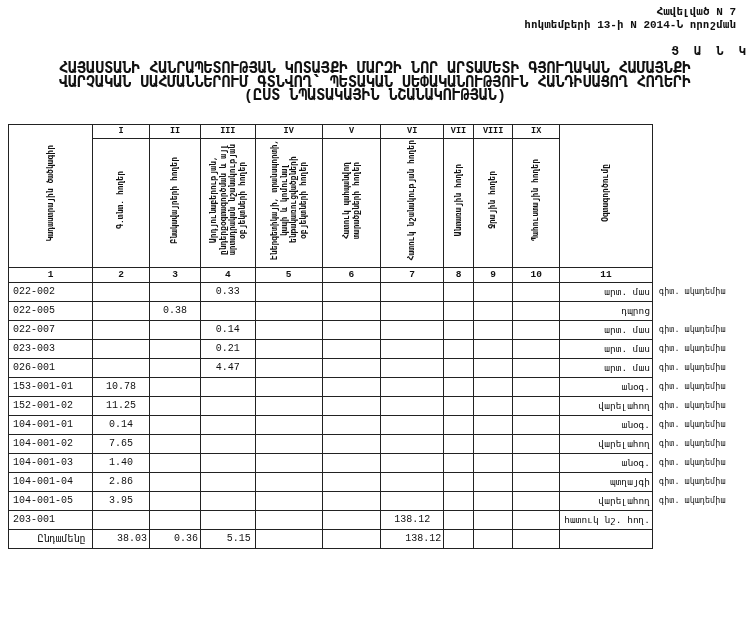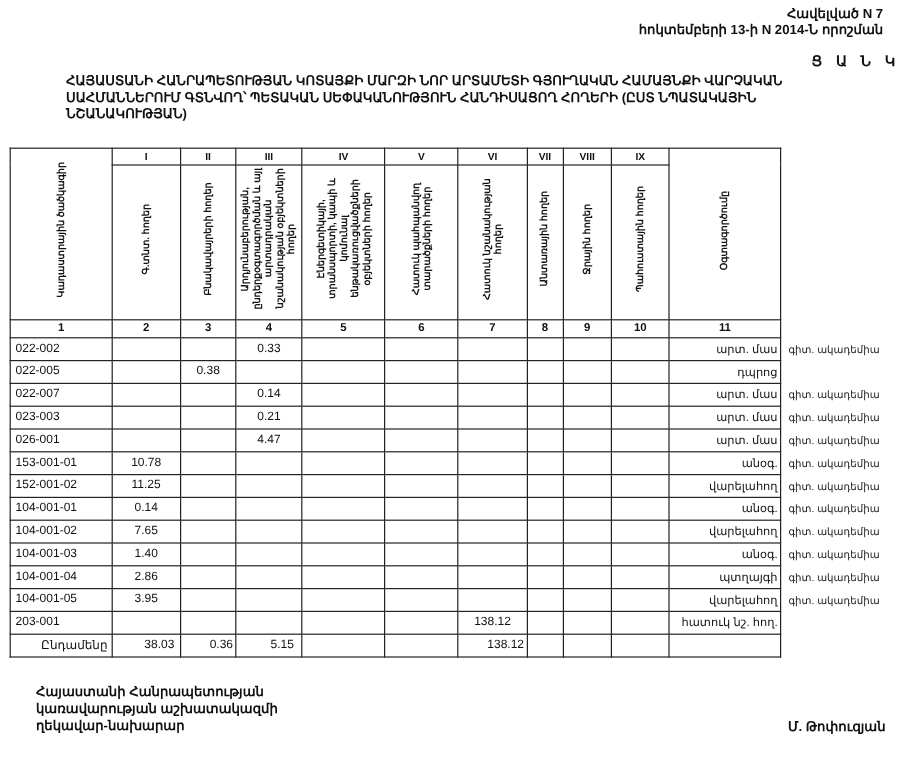--- a/index.html
+++ b/index.html
@@ -1,34 +1,34 @@
 <!DOCTYPE html>
 <html><head>
 <meta charset="utf-8">
 <style>
   html,body{margin:0;padding:0;background:#fff;}
   .page{
     width:750px;height:634px;background:#fff;position:relative;
-    font-family:Liberation Sans, sans-serif;color:#111;overflow:hidden;
+    font-family:Liberation Mono, monospace;color:#111;overflow:hidden;
   }
   
   .annex{
     padding-top:6px;padding-right:14px;
     display:flex;flex-direction:column;align-items:flex-end;
   }
   .annex div{
     font-size:11px;font-weight:bold;line-height:13px;text-align:center;white-space:nowrap;
   }
   
   .tank{
     margin-top:12px;text-align:right;font-size:12px;font-weight:bold;letter-spacing:4px;
   }
   .doc-title{
-    margin:4px auto 0 auto;max-width:640px;
-    font-size:11px;font-weight:bold;line-height:13.5px;
+    margin:4px auto 0 auto;max-width:640px;text-align:center;
+    font-size:15px;font-weight:bold;line-height:13.5px;
   }
   
   table{
     border-collapse:collapse;margin:20px 0 0 8px;table-layout:fixed;
   }
   col.c1{width:85px}col.c2{width:57px}col.c3{width:46px}col.c4{width:55px}
   col.c5{width:70px}col.c6{width:62px}col.c7{width:54px}col.c8{width:30px}
   col.c9{width:41px}col.c10{width:49px}col.c11{width:93px}col.cnotes{width:100px}
   th,td{border:1px solid #222;padding:0 2px;overflow:hidden;}
   th{font-weight:bold;background:#fff;}
@@ -320,22 +320,14 @@
           <td class="val">138.12</td>
           <td class="val"></td>
           <td class="val"></td>
           <td class="val"></td>
           <td class="use"></td>
           <td class="note"></td>
         </tr>
       </tbody>
   </table>
 
-  <div class="signature">
-    <div class="sig-left">
-      <div>Հայաստանի Հանրապետության</div>
-      <div>կառավարության աշխատակազմի</div>
-      <div>ղեկավար-նախարար</div>
-    </div>
-    <div class="sig-right">Մ. Թոփուզյան</div>
-  </div>
 
 </div>
 
 </body></html>

